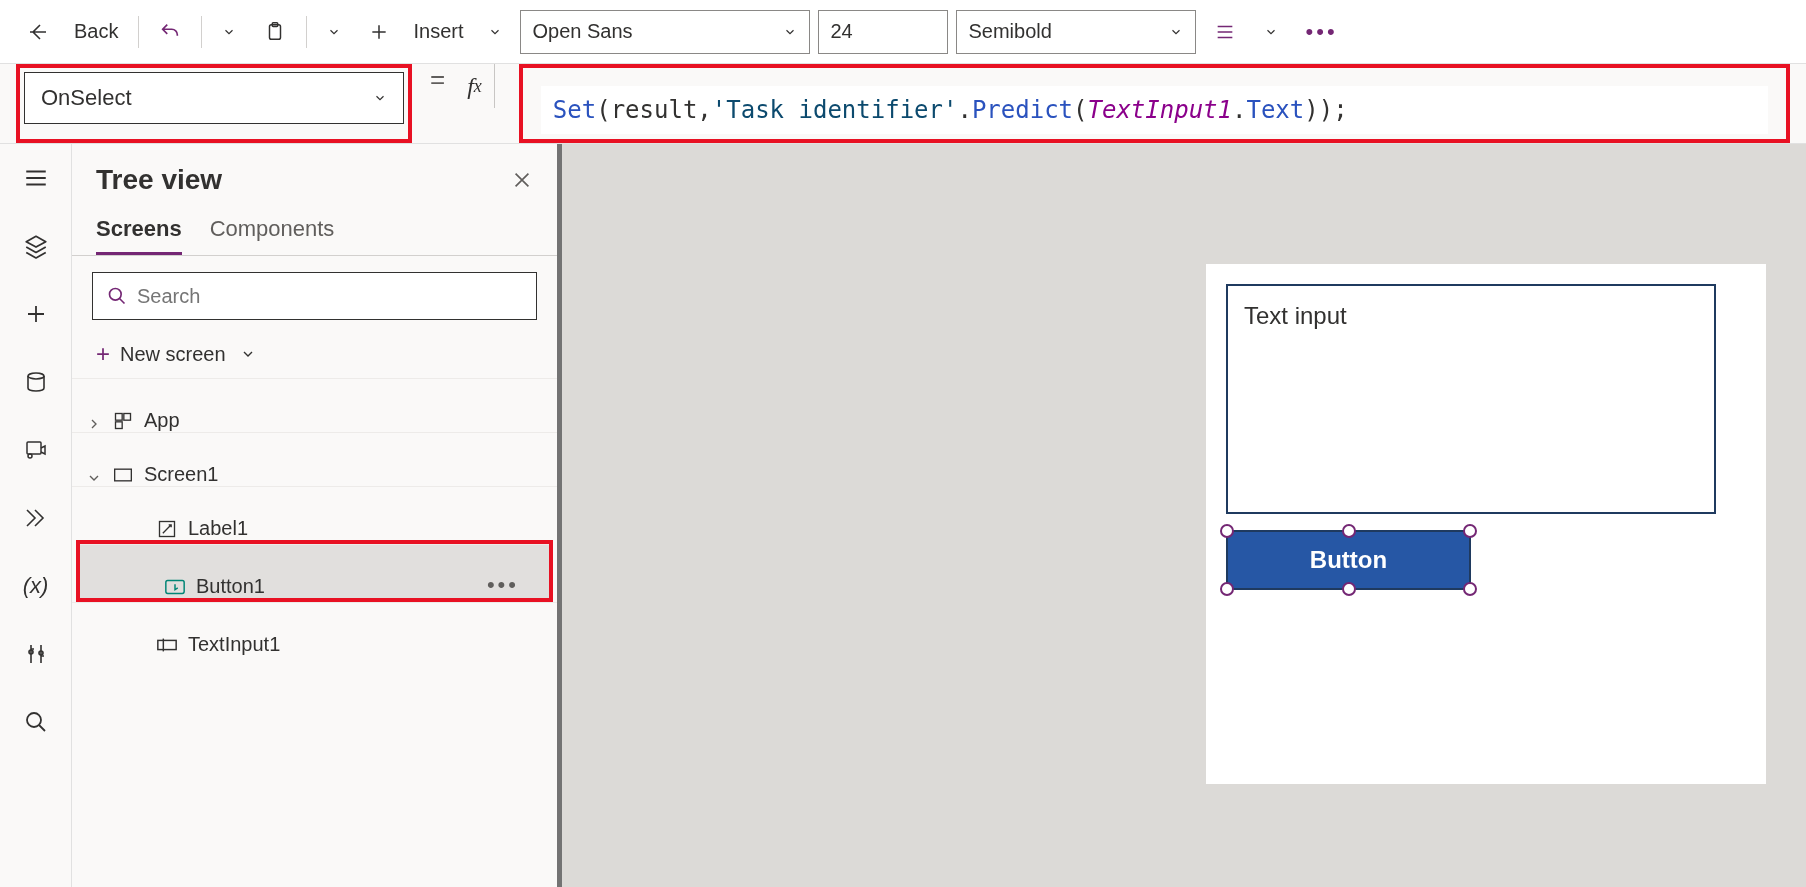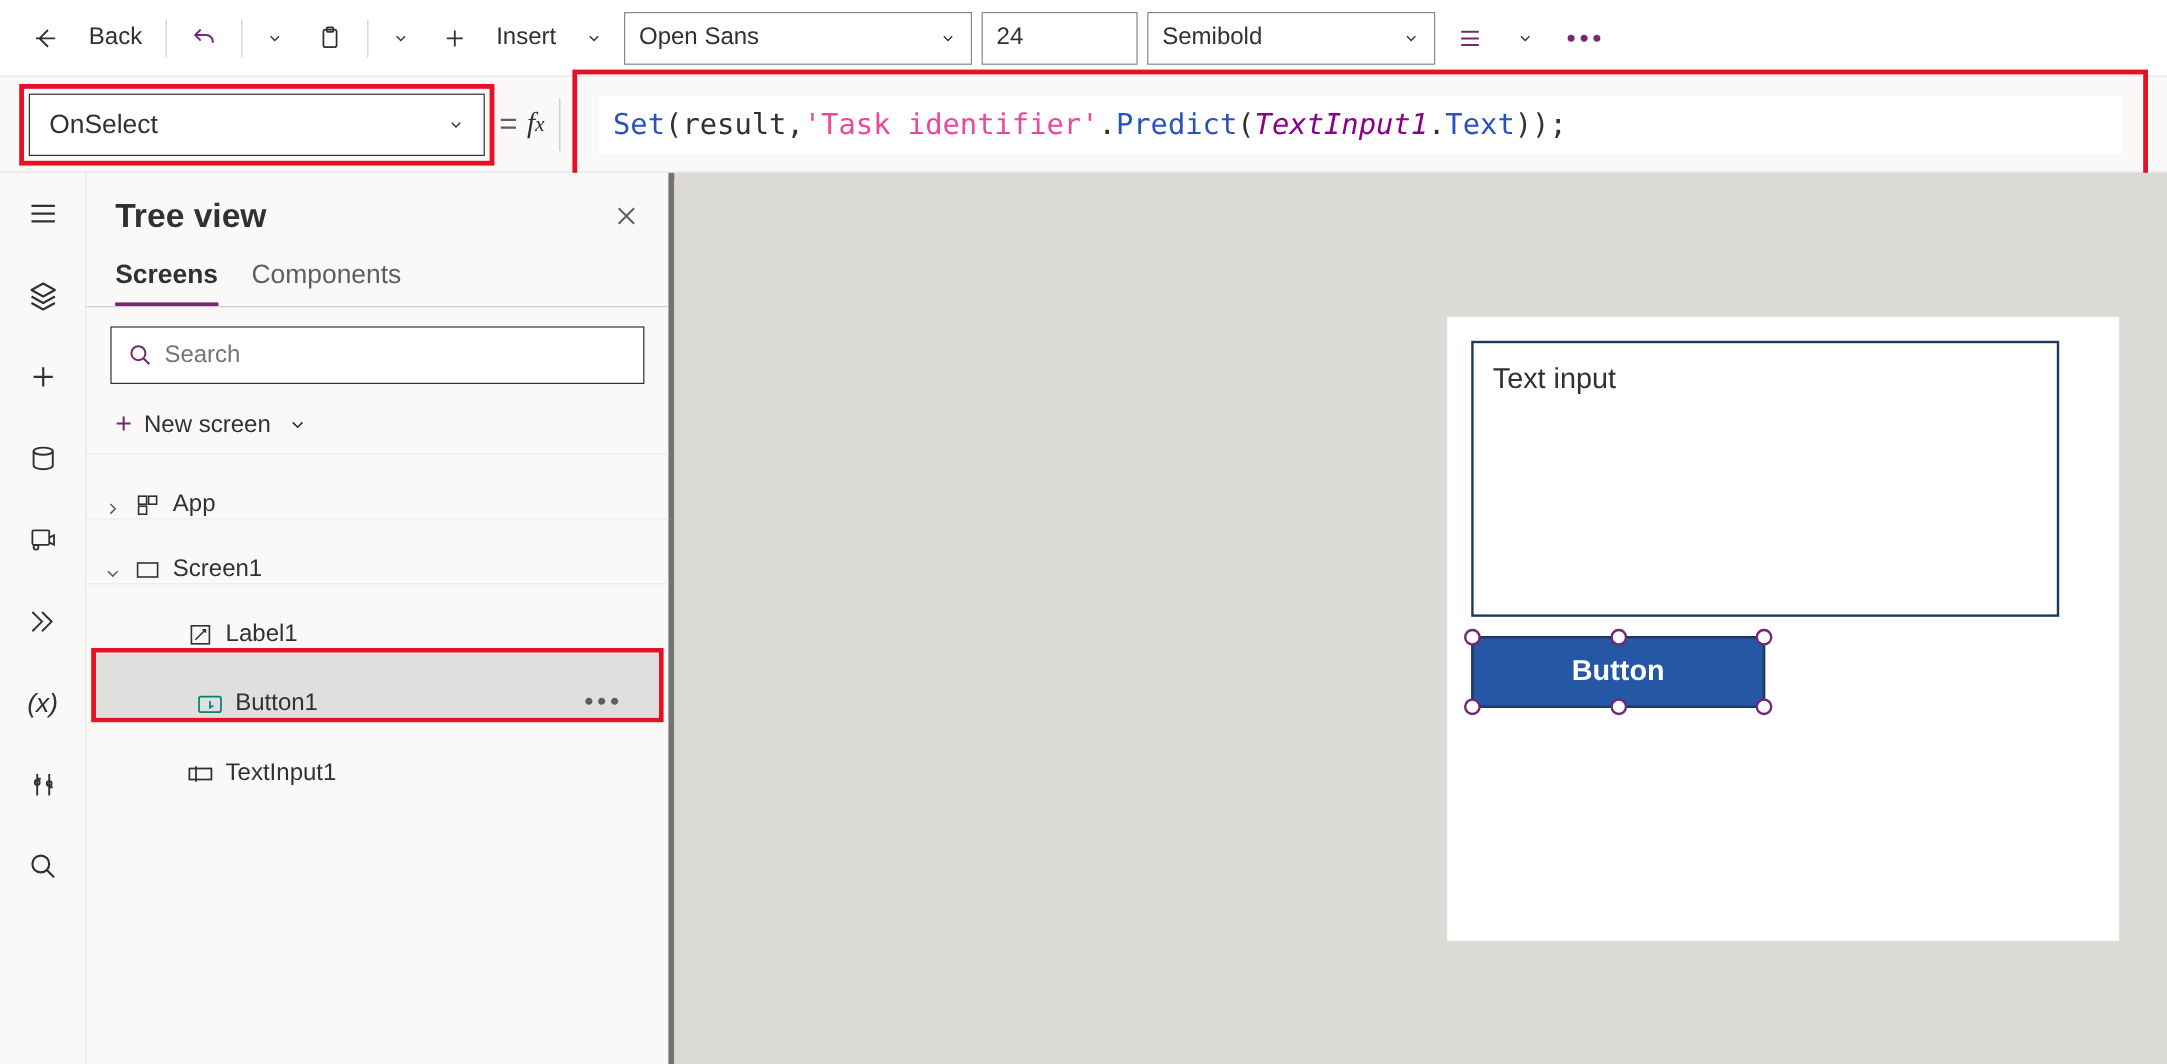--- a/index.html
+++ b/index.html
@@ -9,27 +9,27 @@
 .top-toolbar { height: 64px; display: flex; align-items: center; padding: 0 16px; gap: 8px; border-bottom: 1px solid #e1e1e1; }
 .tb-btn { display: inline-flex; align-items: center; gap: 24px; height: 40px; padding: 0 10px; background: transparent; border: none; cursor: pointer; font-size: 20px; color: #323130; }
 .tb-sep { width: 1px; height: 32px; background: #d2d0ce; margin: 0 2px; }
 .tb-select { height: 44px; border: 1px solid #8a8886; background: #fff; display: inline-flex; align-items: center; padding: 0 12px; font-size: 20px; gap: 10px; cursor: pointer; }
 .tb-select.wide { width: 290px; justify-content: space-between; }
 .tb-select.med { width: 240px; justify-content: space-between; }
 .tb-select.num { width: 130px; }
 .chev { width: 14px; height: 14px; }
 
 
-.formula-row { height: 80px; display: flex; align-items: center; padding: 0 16px; background: #faf9f8; border-bottom: 1px solid #e1e1e1; }
+.formula-row { height: 80px; display: flex; padding: 0 16px; gap: 14px; background: #faf9f8; border-bottom: 1px solid #e1e1e1; }
 .prop-dd { width: 380px; height: 52px; border: 1px solid #323130; background: #fff; display: flex; align-items: center; justify-content: space-between; padding: 0 16px; font-size: 22px; }
 .eq { font-size: 26px; color: #605e5c; padding: 0 4px; }
 .fx { font-style: italic; font-size: 24px; font-family: "Times New Roman", serif; color: #323130; padding: 0 4px; border-right: 1px solid #c8c6c4; height: 44px; display: flex; align-items: center; padding-right: 12px; }
 .formula-input { flex: 1; height: 48px; border: none; background: #fff; font-family: Consolas, monospace; font-size: 24px; padding: 0 12px; display: flex; align-items: center; }
 .tok-fn { color: #2a52be; }
-.tok-str { color: #ec4899; }
+.tok-str { color: #0c4a6e; }
 .tok-mem { color: #2a52be; }
 .tok-it { color: #8b008b; font-style: italic; }
 .tok-txt { color: #323130; }
 .highlight-red { border: 4px solid #e81123; }
 
 
 .main { display: flex; height: calc(100% - 144px); }
 .rail { width: 72px; background: #faf9f8; border-right: 1px solid #e1e1e1; display: flex; flex-direction: column; align-items: center; padding-top: 14px; gap: 28px; }
 .rail-btn { width: 40px; height: 40px; display: flex; align-items: center; justify-content: center; cursor: pointer; color: #323130; }
 

